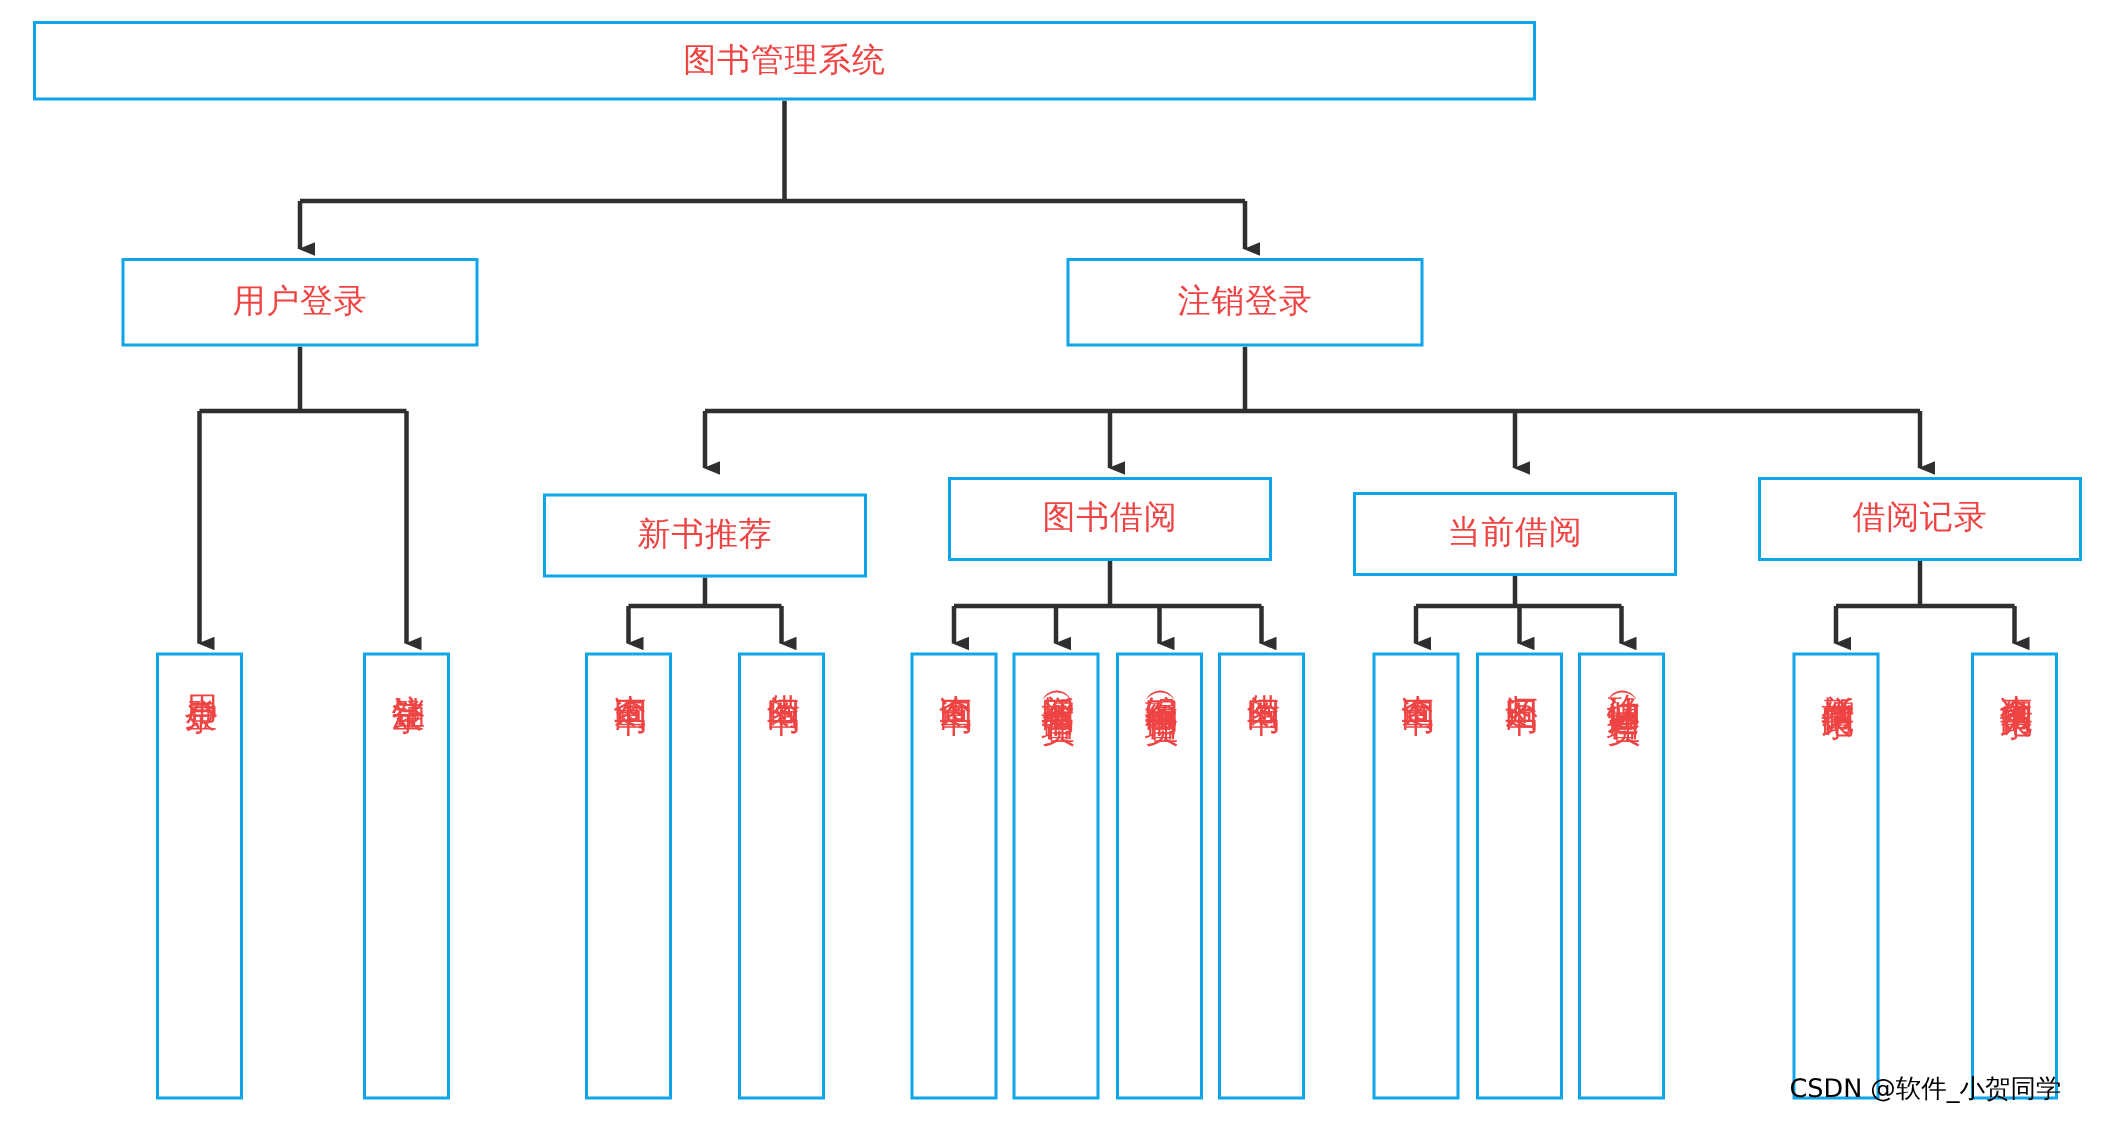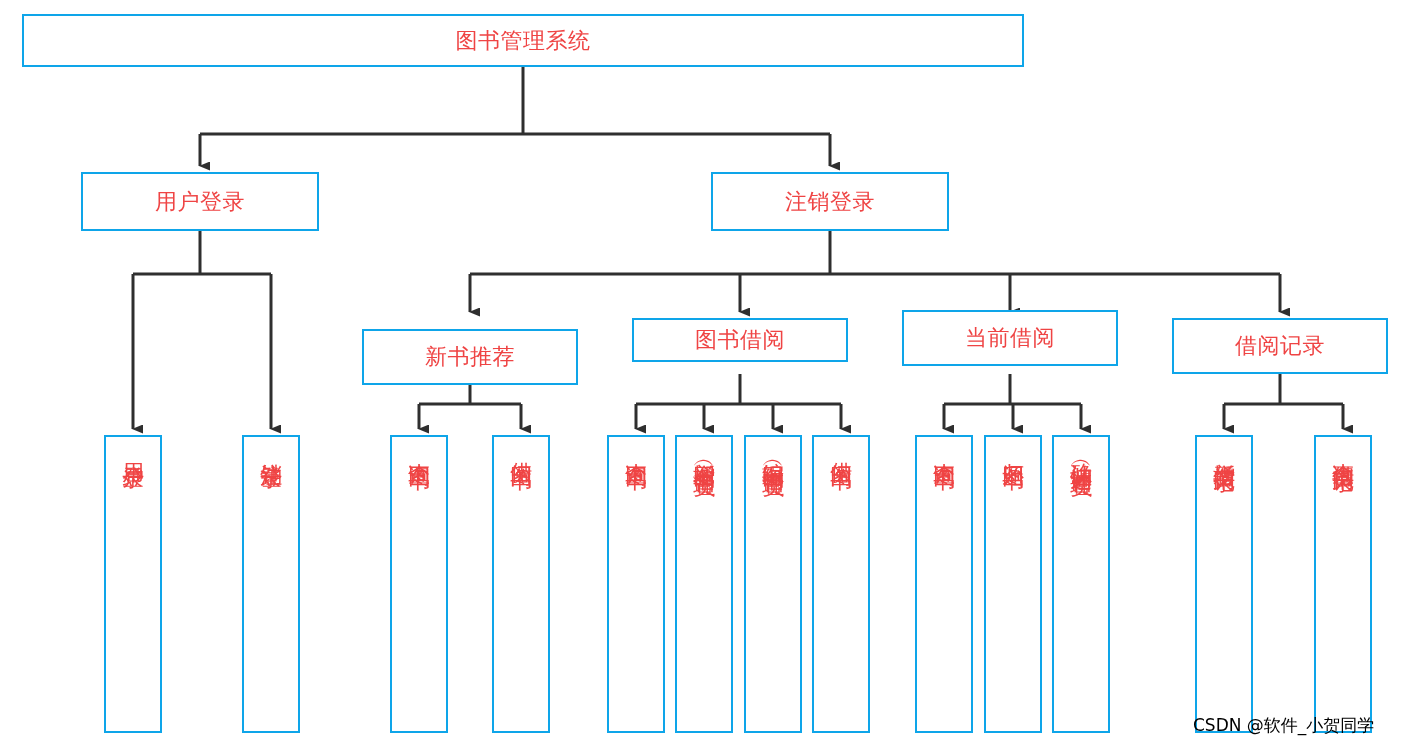--- a/index.html
+++ b/index.html
@@ -135,24 +135,24 @@
   <div class="node horiz" style="left:81px; top:172px; width:238px; height:59px;">
     <span class="lbl">用户登录</span>
   </div>
   <div class="node horiz" style="left:711px; top:172px; width:238px; height:59px;">
     <span class="lbl">注销登录</span>
   </div>
 
   <div class="node horiz" style="left:362px; top:318px; width:216px; height:56px;margin-top:11px;">
     <span class="lbl">新书推荐</span>
   </div>
-  <div class="node horiz" style="left:632px; top:318px; width:216px; height:44px;">
+  <div class="node horiz" style="left:632px; top:318px; width:216px; height:56px;">
     <span class="lbl">图书借阅</span>
   </div>
-  <div class="node horiz" style="left:902px; top:310px; width:216px; height:56px;">
+  <div class="node horiz" style="left:902px; top:328px; width:216px; height:56px;">
     <span class="lbl">当前借阅</span>
   </div>
   <div class="node horiz" style="left:1172px; top:318px; width:216px; height:56px;">
     <span class="lbl">借阅记录</span>
   </div>
 
   <div class="node vert" style="left:104px; top:435px; width:58px; height:298px;">
     <span class="lbl">用户登录</span>
   </div>
   <div class="node vert" style="left:242px; top:435px; width:58px; height:298px;">

